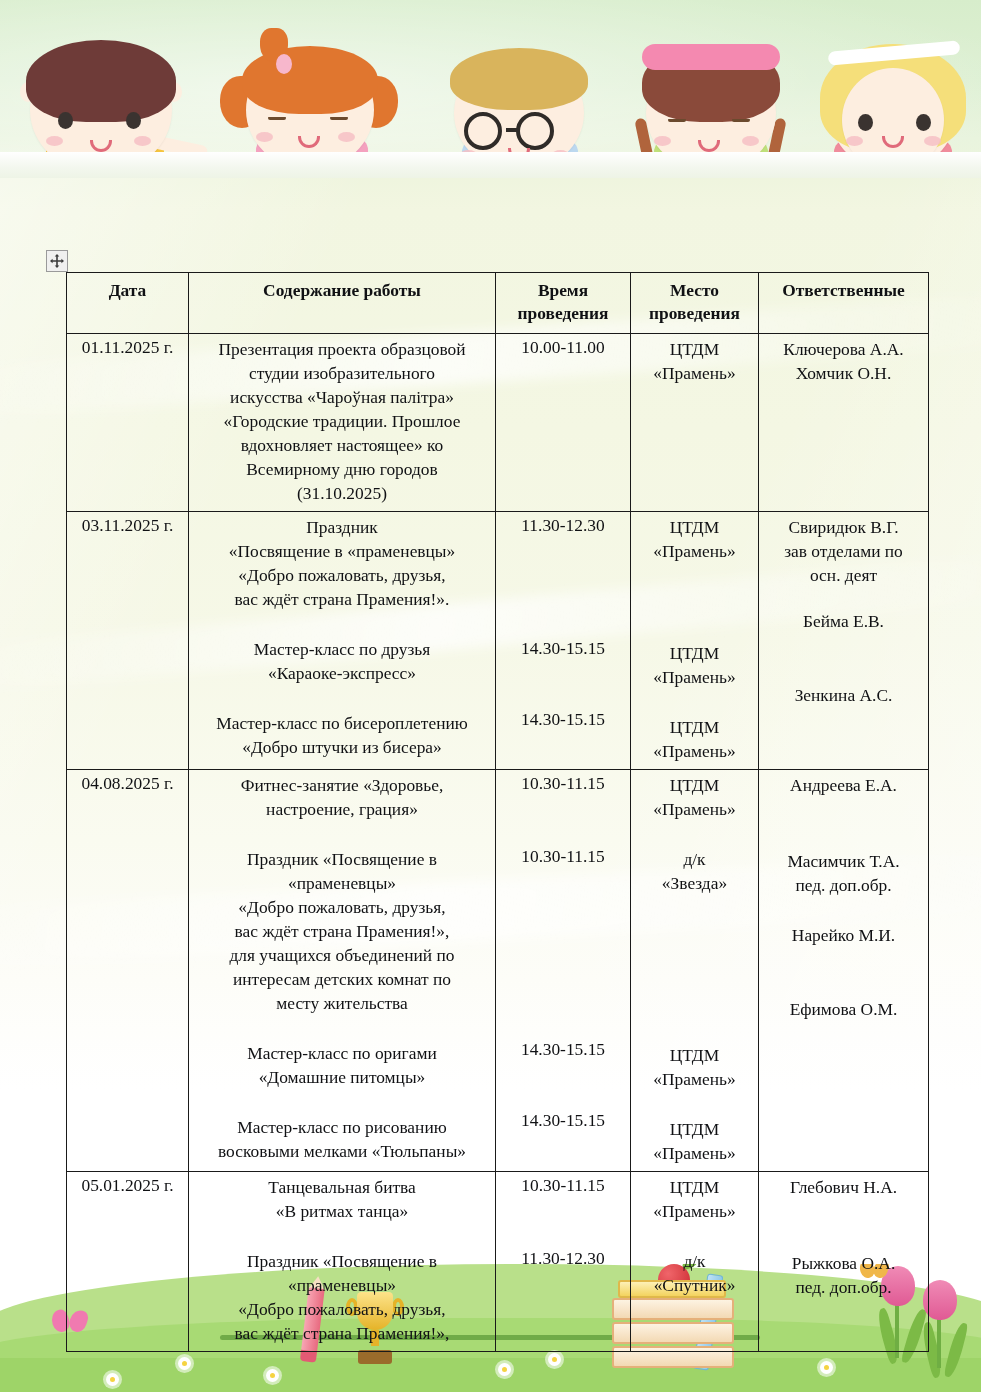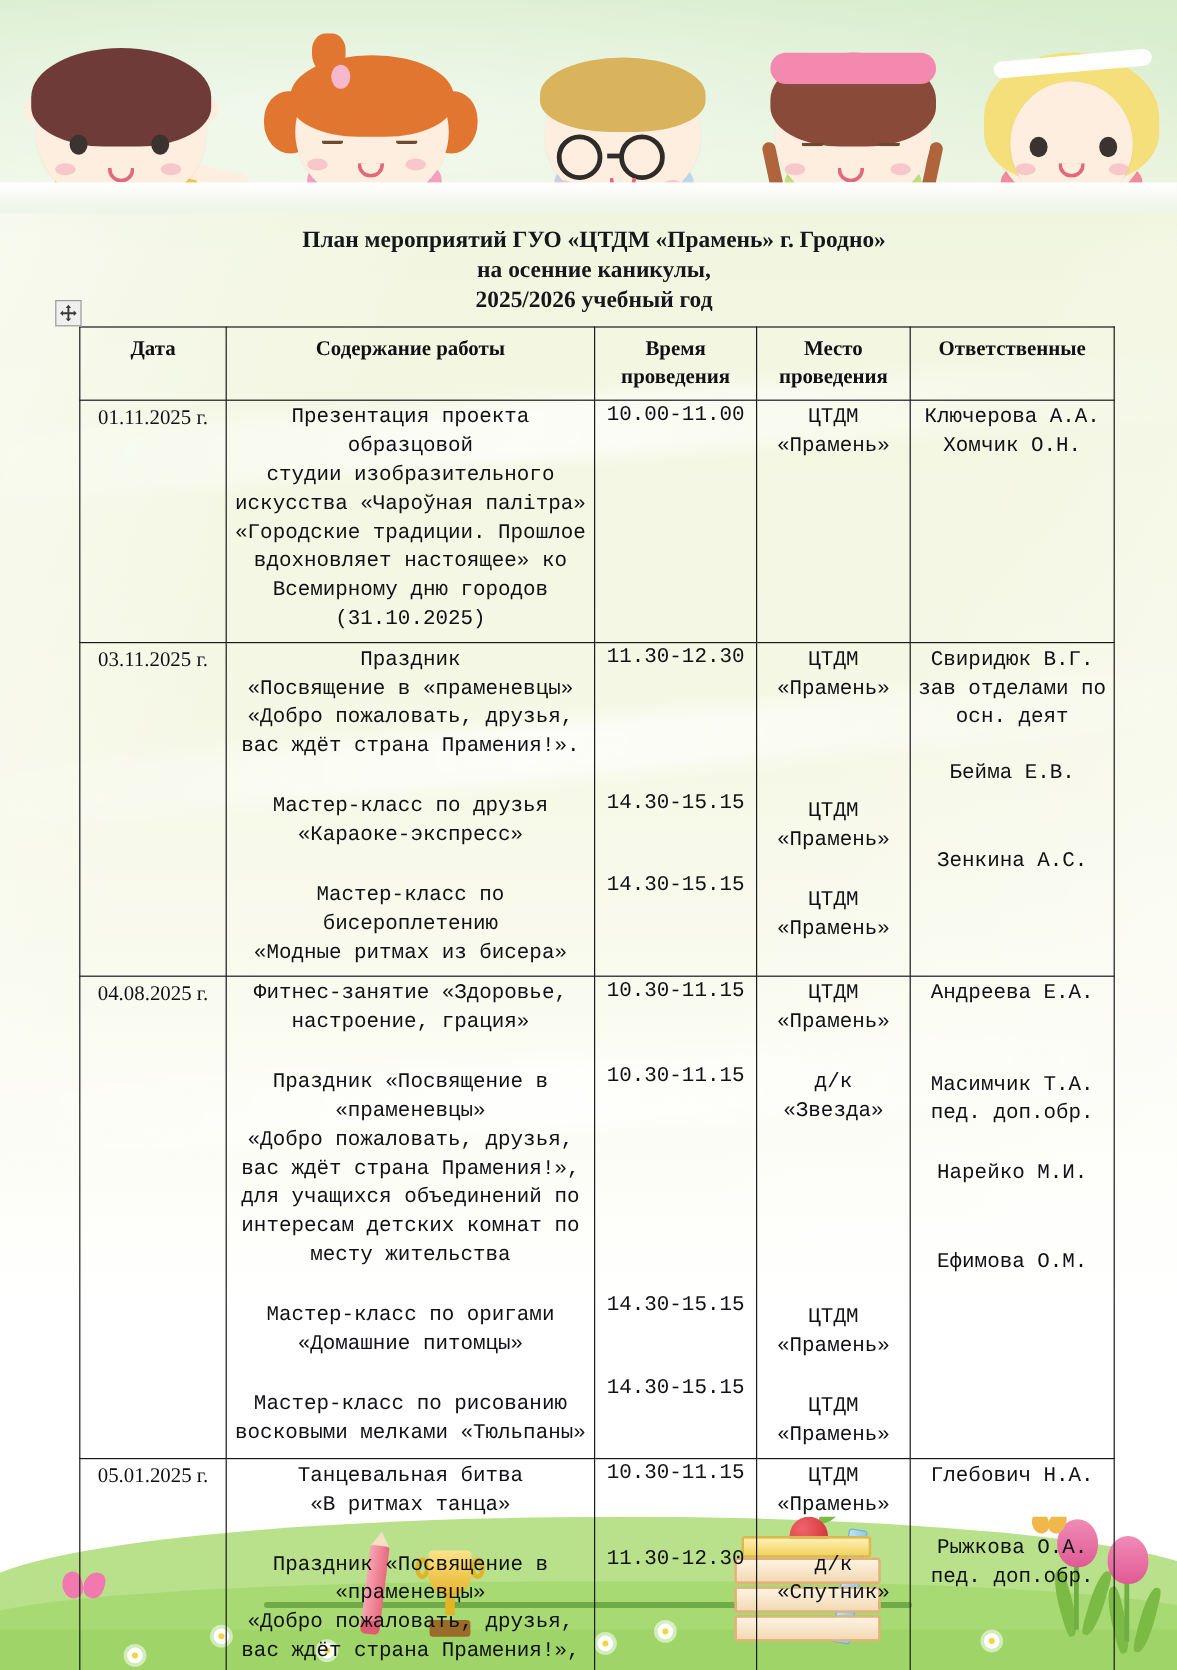--- a/index.html
+++ b/index.html
@@ -124,21 +124,21 @@
     border-collapse:collapse; table-layout:fixed; font-size:17.4px; color:#101114;
   }
   table.plan td, table.plan th { border:1.6px solid #1a1a1a; vertical-align:top; padding:3px 5px 6px; }
   table.plan th { font-weight:bold; text-align:center; padding-top:6px; padding-bottom:8px; line-height:23px;}
   .c-date { width:122px; text-align:center; white-space:nowrap; }
   .c-work { width:307px; text-align:center; line-height:24px; }
   .c-time { width:135px; text-align:center; }
   .c-place{ width:128px; text-align:center; line-height:24px;}
   .c-resp { width:170px; text-align:center; line-height:24px;}
 
-  .block { margin:0 0 26px;font-family:Liberation Mono, monospace; }
+  .block { margin:0 0 26px; }
   .block:last-child { margin-bottom:0; }
 
   td .stack > div { white-space:pre-line; }
 </style>
 </head>
 <body>
 
 <div class="page-bg"></div>
 <div class="bg-streak" style="left:-60px; top:330px; width:1100px; height:52px; transform:rotate(-4deg);"></div>
 <div class="bg-streak" style="left:-60px; top:600px; width:1100px; height:46px; transform:rotate(-5deg);"></div>
@@ -217,25 +217,20 @@
     <div class="cheek" style="left:34px; top:112px;"></div>
     <div class="cheek" style="left:112px; top:112px;"></div>
     <div class="mouth" style="left:70px; top:112px;"></div>
   </div>
 
   <div class="desk"></div>
 </div>
 
 <div class="doc">
 
-  <div class="doc-title">
-    <div>План мероприятий ГУО «ЦТДМ «Прамень» г. Гродно»</div>
-    <div>на осенние каникулы,</div>
-    <div>2025/2026 учебный год</div>
-  </div>
 
   <div class="table-handle">
     <svg width="14" height="14" viewBox="0 0 14 14" aria-hidden="true">
       <path d="M7 0 L9.3 2.6 H7.8 V6.2 H11.4 V4.7 L14 7 L11.4 9.3 V7.8 H7.8 V11.4 H9.3 L7 14 L4.7 11.4 H6.2 V7.8 H2.6 V9.3 L0 7 L2.6 4.7 V6.2 H6.2 V2.6 H4.7 Z" fill="#3b3b3b"></path>
     </svg>
   </div>
 
   <table class="plan">
     <thead>
       <tr>
@@ -286,21 +281,21 @@
         <td class="c-date">03.11.2025 г.</td>
         <td class="c-work">
           <div class="stack">
             <div class="block" style="white-space: pre-line;">Праздник
 «Посвящение в «праменевцы»
 «Добро пожаловать, друзья,
 вас ждёт страна Прамения!».</div>
             <div class="block" style="white-space: pre-line;">Мастер-класс по друзья
 «Караоке-экспресс»</div>
             <div class="block" style="white-space: pre-line;">Мастер-класс по бисероплетению
-«Модные ритмах из бисера»</div>
+«Добро штучки из бисера»</div>
           </div>
         </td>
         <td class="c-time">
           <div class="stack">
             <div class="block" style="margin-bottom: 102px; white-space: pre-line;">11.30-12.30</div>
             <div class="block" style="margin-bottom: 50px; white-space: pre-line;">14.30-15.15</div>
             <div class="block" style="white-space: pre-line;">14.30-15.15</div>
           </div>
         </td>
         <td class="c-place">
@@ -395,21 +390,21 @@
         <td class="c-place">
           <div class="stack">
             <div class="block" style="margin-bottom: 26px; white-space: pre-line;">ЦТДМ
 «Прамень»</div>
             <div class="block" style="white-space: pre-line;">д/к
 «Спутник»</div>
           </div>
         </td>
         <td class="c-resp">
           <div class="stack">
-            <div class="block" style="margin-bottom: 36px; white-space: pre-line;">Глебович Н.А.</div>
+            <div class="block" style="margin-bottom: 52px; white-space: pre-line;">Глебович Н.А.</div>
             <div class="block" style="white-space: pre-line;">Рыжкова О.А.
 пед. доп.обр.</div>
           </div>
         </td>
       </tr>
 
     </tbody>
   </table>
 </div>
 

